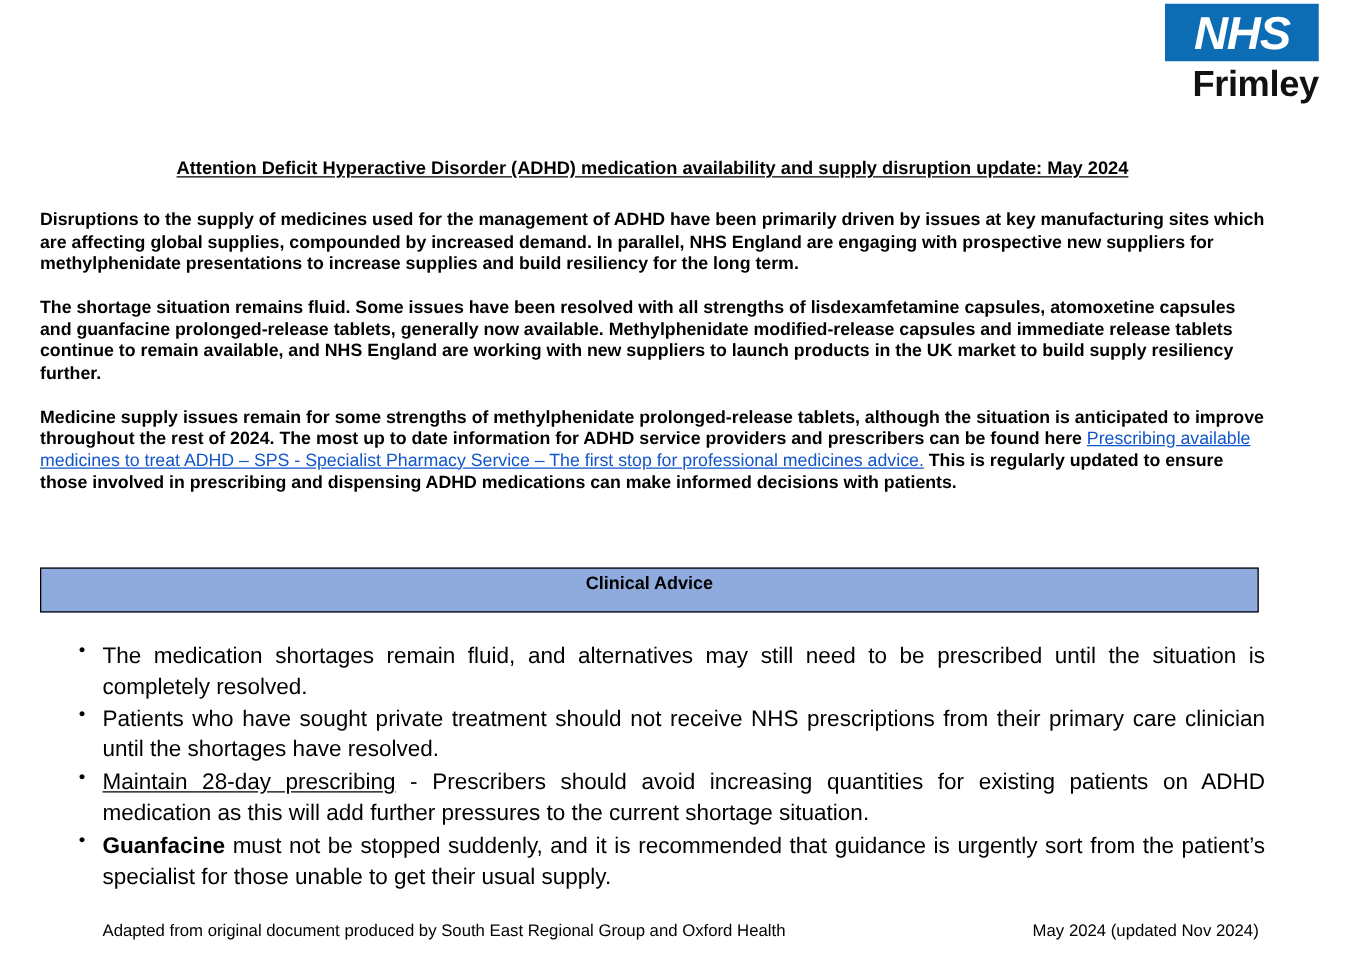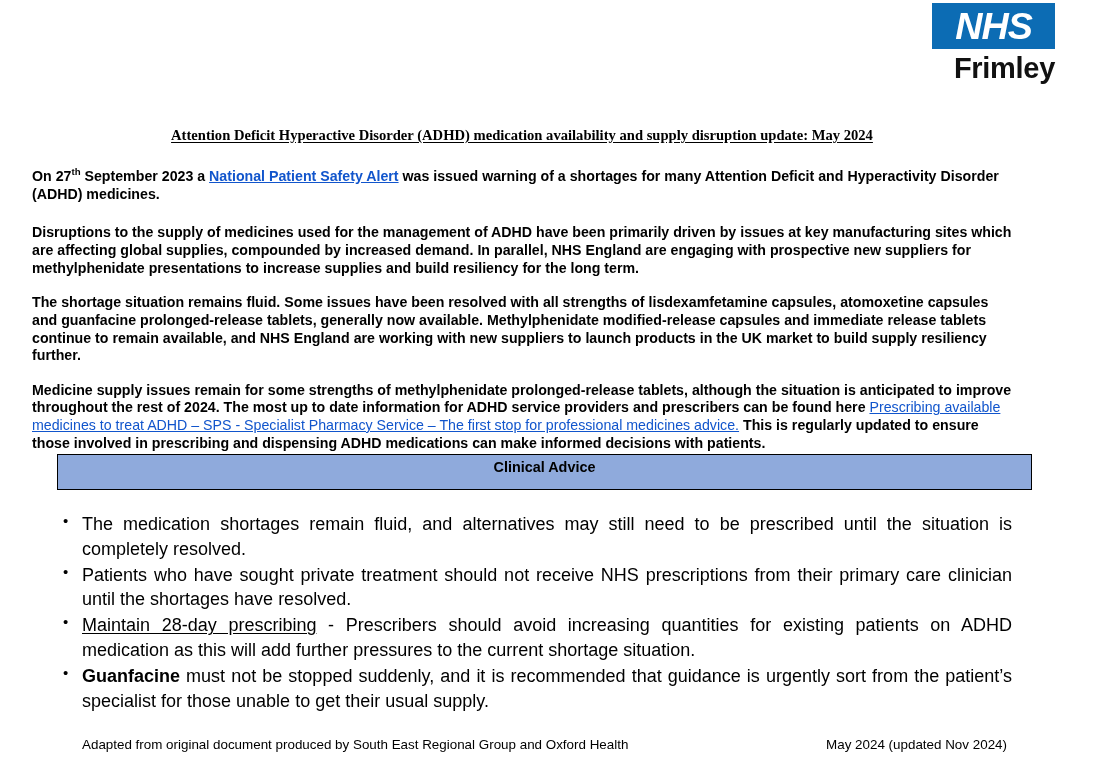--- a/index.html
+++ b/index.html
@@ -66,21 +66,20 @@
   .doc-title {
     text-align: center;
     font-weight: bold;
     font-size: 14.6px;
     line-height: 1.25;
     margin: 0 0 24px 0;
   }
   .doc-title span {
     text-decoration: underline;
     text-underline-offset: 2px;
-    font-family: Liberation Serif, serif;
   }
 
   .para {
     font-weight: bold;
     font-size: 14.2px;
     line-height: 1.24;
     margin: 0 0 17px 0;
     text-align: left;
   }
   .para.p-intro { margin-bottom: 21px; }
@@ -102,21 +101,20 @@
   
   .advice-bar {
     position: absolute;
     left: 32px;
     top: 454px;
     width: 975px;
     height: 36px;
     background: #8FAADC;
     border: 1.6px solid #000000;
     box-sizing: border-box;
-    margin-left: 25px;
   }
   .advice-bar-label {
     position: absolute;
     left: 0;
     right: 0;
     top: 4px;
     text-align: center;
     font-weight: bold;
     font-size: 14.4px;
     color: #000000;
@@ -175,23 +173,20 @@
   </div>
   <div class="trust-name">Frimley</div>
 </div>
 
 <div class="sheet">
 
   <h1 class="doc-title">
     <span>Attention Deficit Hyperactive Disorder (ADHD) medication availability and supply disruption update: May 2024</span>
   </h1>
 
-  <p class="para p-intro">
-    <span>On 27</span><sup class="ordinal">th</sup><span> September 2023 a </span><a class="link" href="#">National Patient Safety Alert</a><span> was issued warning of a shortages for many Attention Deficit and Hyperactivity Disorder (ADHD) medicines.</span>
-  </p>
 
   <p class="para">Disruptions to the supply of medicines used for the management of ADHD have been primarily driven by issues at key manufacturing sites which are affecting global supplies, compounded by increased demand. In parallel, NHS England are engaging with prospective new suppliers for methylphenidate presentations to increase supplies and build resiliency for the long term.</p>
 
   <p class="para">The shortage situation remains fluid. Some issues have been resolved with all strengths of lisdexamfetamine capsules, atomoxetine capsules and guanfacine prolonged-release tablets, generally now available. Methylphenidate modified-release capsules and immediate release tablets continue to remain available, and NHS England are working with new suppliers to launch products in the UK market to build supply resiliency further.</p>
 
   <p class="para p-last">
     <span>Medicine supply issues remain for some strengths of methylphenidate prolonged-release tablets, although the situation is anticipated to improve throughout the rest of 2024. The most up to date information for ADHD service providers and prescribers can be found here </span><a class="link plain-weight" href="#">Prescribing available medicines to treat ADHD – SPS - Specialist Pharmacy Service – The first stop for professional medicines advice.</a><span> This is regularly updated to ensure those involved in prescribing and dispensing ADHD medications can make informed decisions with patients.</span>
   </p>
 
 </div>

